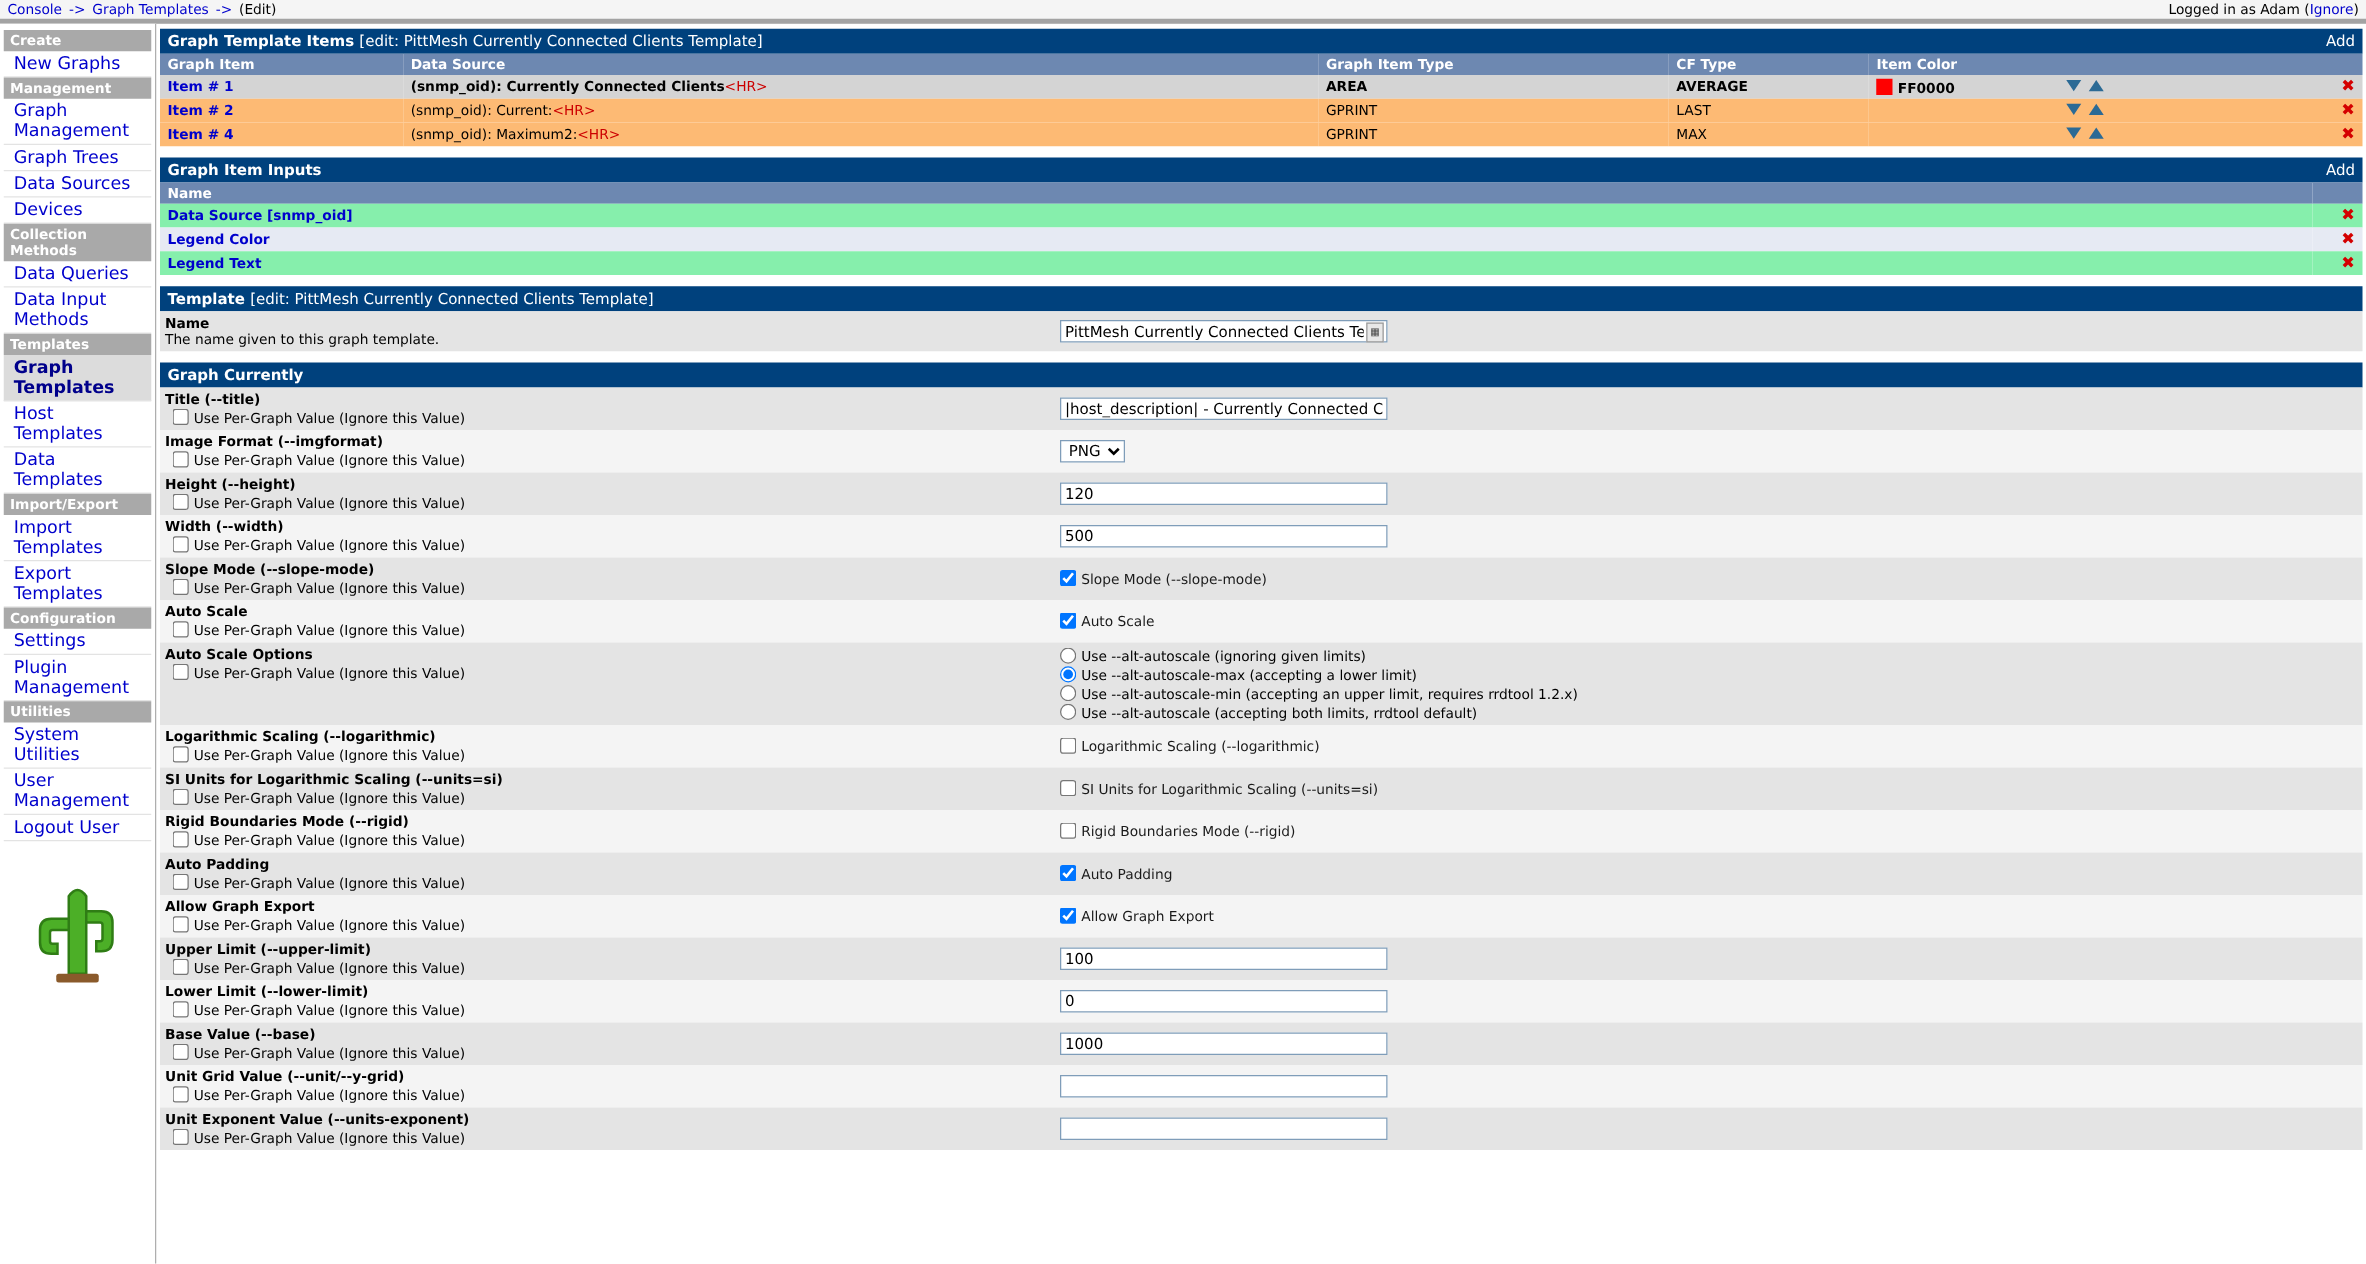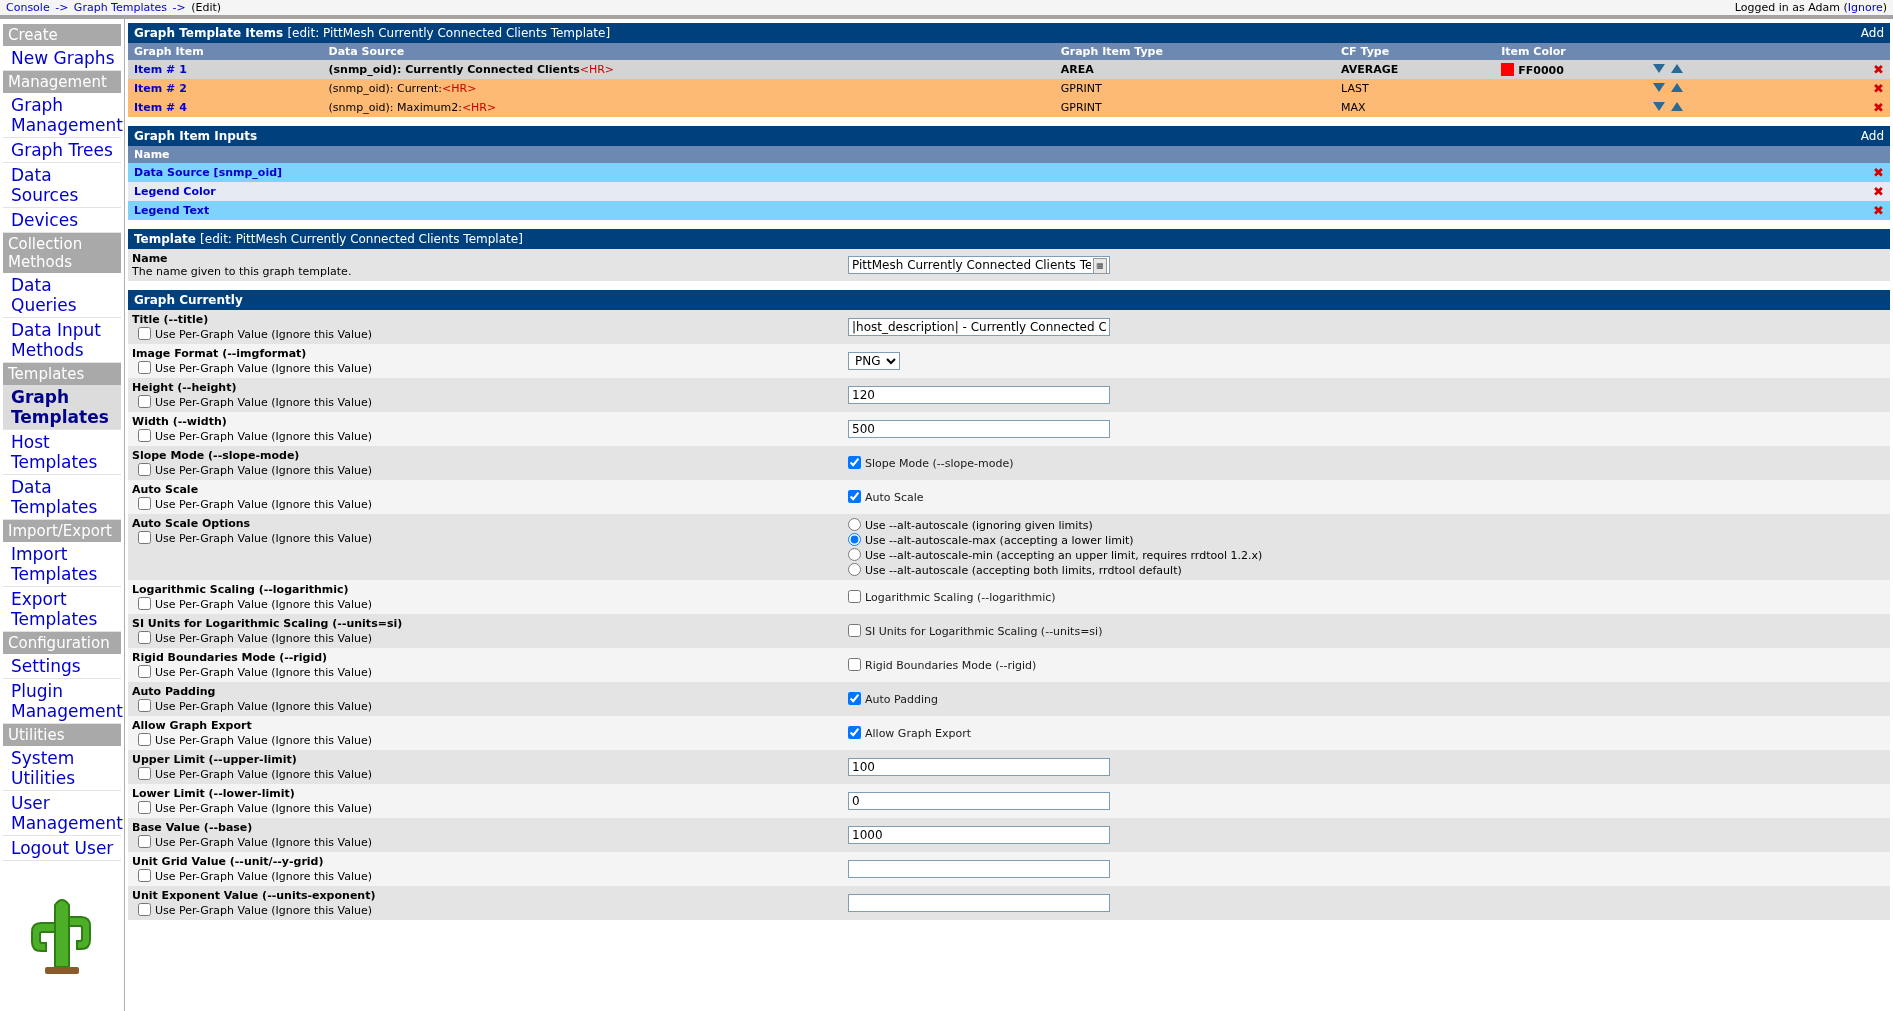--- a/index.html
+++ b/index.html
@@ -21,25 +21,25 @@
   #loginfo a{color:#0000cc;}
   
   #frame{display:flex;height:992px;}
   
   #sidebar{
     width:125px;min-width:125px;background:#ffffff;
     border-right:1px solid #aeaeae;box-sizing:border-box;
     padding-top:5px;
   }
   .nav-head{
-    background:#a9a9a9;color:#ffffff;font-weight:normal;font-size:15px;
+    background:#a9a9a9;color:#ffffff;font-weight:bold;font-size:11px;
     padding:2px 5px;margin:0 3px 0 3px;
   }
   .nav-item{
-    display:block;color:#0000cc;text-decoration:none;font-size:17px;
+    display:block;color:#0000cc;text-decoration:none;font-size:14px;
     padding:2px 5px 2px 8px;margin:0 3px;border-bottom:1px solid #e3e3e3;
   }
   .nav-item.current{background:#dcdcdc;color:#00008b;font-weight:bold;}
   #logo-wrap{margin-top:24px;display:flex;justify-content:center;}
   
   #main{flex:1;padding:4px 3px 0 3px;box-sizing:border-box;}
   table.box{width:100%;border-collapse:collapse;table-layout:fixed;}
   .bar-title{
     background:#00417d;color:#ffffff;font-weight:bold;font-size:12px;
     padding:3px 6px;
@@ -47,21 +47,21 @@
   .bar-title .sub{font-weight:normal;}
   .bar-title .addlink{float:right;color:#ffffff;font-weight:normal;text-decoration:none;}
   .col-head{
     background:#6d88b1;color:#ffffff;font-weight:bold;font-size:11px;
     padding:2px 6px;text-align:left;
   }
   td.cell{padding:2px 6px;font-size:11px;vertical-align:middle;}
   tr.row-alt{background:#d4d4d4;}
   tr.row-norm{background:#fdba74;margin-top:30px;}
   tr.row-in-a{background:#e6eaf3;}
-  tr.row-in-b{background:#7dd3fc;}
+  tr.row-in-b{background:#86efac;}
   tr.row-alt td.cell{font-weight:bold;}
   a.itemlink{color:#0000cc;text-decoration:none;font-weight:bold;}
   .hrtag{color:#cc0000;font-weight:normal;}
   .swatch{
     display:inline-block;width:13px;height:13px;background:#FF0000;
     vertical-align:-2px;margin-right:4px;border:0;
   }
   .arrows{white-space:nowrap;}
   .arr{display:inline-block;width:0;height:0;margin:0 3px;}
   .arr-down{border-left:6px solid transparent;border-right:6px solid transparent;border-top:9px solid #2b6a95;}

